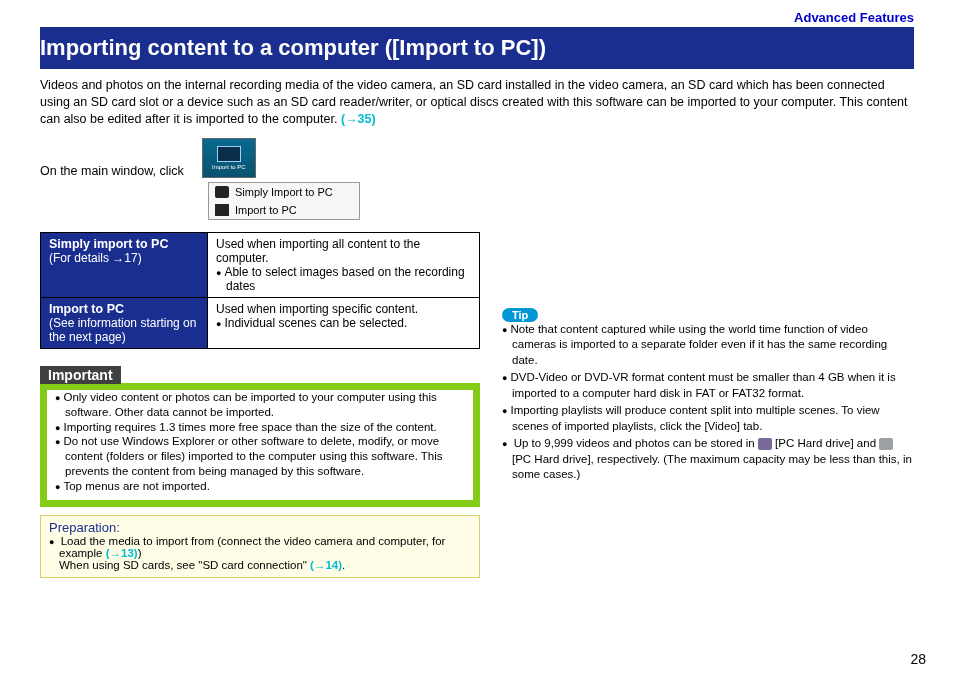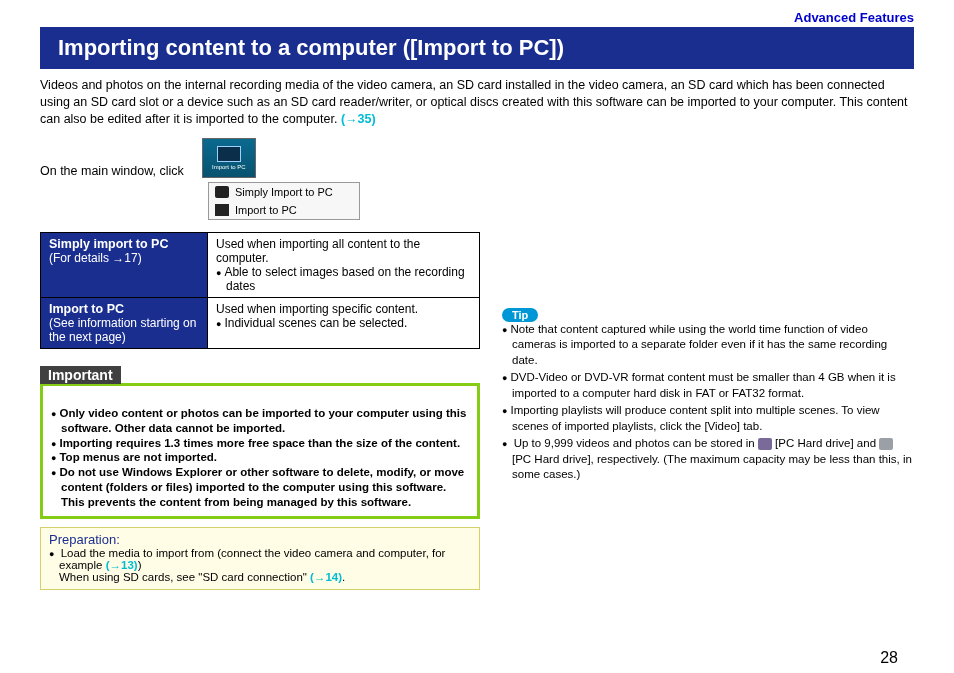--- a/index.html
+++ b/index.html
@@ -22,21 +22,21 @@
     color: #0000cc;
     font-weight: bold;
     font-size: 13px;
     margin-bottom: 2px;
   }
   .title-bar {
     background: #1a2e8f;
     color: #fff;
     font-size: 22px;
     font-weight: bold;
-    padding: 8px 18px;
+    padding: 8px 0;
     margin-bottom: 8px;
   }
   .intro {
     font-size: 12.5px;
     line-height: 1.35;
     margin-bottom: 10px;
   }
   .link-ref { color: #00bcd4; font-weight: bold; }
   .click-row {
     display: flex;
@@ -105,26 +105,25 @@
     background: #404040;
     color: #fff;
     font-size: 14px;
     font-weight: bold;
     padding: 1px 8px;
     display: inline-block;
     position: relative;
     top: 1px;
   }
   .important-box {
-    border: 3px solid #84cc16;
-    padding: 20px 8px 6px 8px;
+    border: 7px solid #84cc16;
+    padding: 0 8px 6px 8px;
     font-size: 11.5px;
     line-height: 1.3;
     margin-bottom: 8px;
-    font-weight: bold;
   }
   .prep-box {
     background: #fffde6;
     border: 1px solid #d6cf6a;
     padding: 4px 8px 6px 8px;
     font-size: 11.5px;
   }
   .prep-box .hdr { color:#1a2e8f; font-weight:normal; font-size:13px;}
   .tip-tag {
     background: #0097d6;
@@ -133,21 +132,21 @@
     font-weight: bold;
     padding: 1px 10px;
     border-radius: 10px;
     display: inline-block;
     margin-bottom: 0;
   }
   .tip-list { font-size: 11.5px; line-height:1.35;}
   .tip-list .bullet-line { margin-bottom:2px;}
   .tiny-icon { display:inline-block; width:14px; height:12px; background:#7a6a9a; vertical-align:middle; border-radius:2px;}
   .tiny-icon.gray { background:#9aa0a6;}
-  .pgnum { position:absolute; right:56px; bottom:6px; font-size:16px;}
+  .pgnum { position:absolute; right:28px; bottom:6px; font-size:14px;}
 </style>
 </head>
 <body>
 
 <div class="page">
   <div class="header-link">Advanced Features</div>
   <div class="title-bar">Importing content to a computer ([Import to PC])</div>
 
   <div class="intro">
     <span>Videos and photos on the internal recording media of the video camera, an SD card installed in the video camera, an SD card which has been connected using an SD card slot or a device such as an SD card reader/writer, or optical discs created with this software can be imported to your computer. This content can also be edited after it is imported to the computer.</span>
@@ -198,22 +197,22 @@
           </td>
         </tr>
       </tbody>
         </table>
 
       <div>
         <span class="important-tag">Important</span>
         <div class="important-box">
           <div class="bullet-line">Only video content or photos can be imported to your computer using this software. Other data cannot be imported.</div>
           <div class="bullet-line">Importing requires 1.3 times more free space than the size of the content.</div>
+          <div class="bullet-line">Do not use Windows Explorer or other software to delete, modify, or move content (folders or files) imported to the computer using this software. This prevents the content from being managed by this software.</div>
           <div class="bullet-line">Top menus are not imported.</div>
-          <div class="bullet-line">Do not use Windows Explorer or other software to delete, modify, or move content (folders or files) imported to the computer using this software. This prevents the content from being managed by this software.</div>
         </div>
       </div>
 
       <div class="prep-box">
         <div class="hdr">Preparation:</div>
         <div class="bullet-line">
           <span>Load the media to import from (connect the video camera and computer, for example </span><span class="link-ref">(→13)</span><span>)</span><br>
           <span>When using SD cards, see "SD card connection" </span><span class="link-ref">(→14)</span><span>.</span>
         </div>
       </div>

